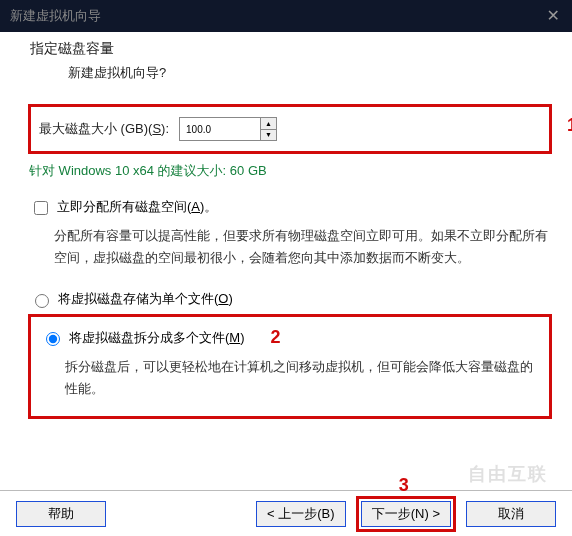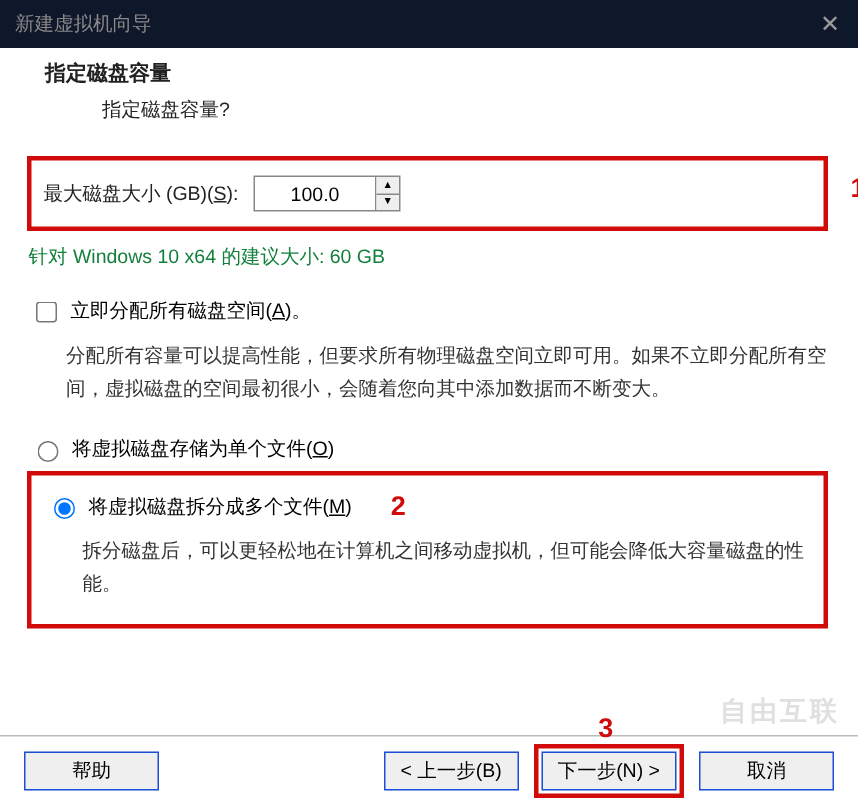--- a/index.html
+++ b/index.html
@@ -27,31 +27,31 @@
     right: 12px;
     top: 6px;
     font-size: 16px;
     color: #999;
     cursor: pointer;
   }
   .header {
     padding: 8px 20px 12px 30px;
   }
   .header .title {
-    font-weight: bold;
+    font-weight: normal;
     font-size: 14px;
     color: #222;
   }
   .header .subtitle {
     margin-top: 6px;
     margin-left: 38px;
     color: #222;
   }
   .content {
-    padding: 10px 20px 0 18px;
+    padding: 10px 20px 0 28px;
   }
   .annot-box {
     border: 3px solid #d10a0a;
     position: relative;
     padding: 8px;
     margin-bottom: 8px;
   }
   .annot-num {
     position: absolute;
     color: #d10a0a;
@@ -68,23 +68,23 @@
   .spinner {
     display: flex;
     align-items: stretch;
     border: 1px solid #888;
     height: 24px;
     margin-left: 6px;
   }
   .spinner input {
     width: 80px;
     border: none;
-    text-align: center;
+    text-align: left;
     padding: 0 6px;
-    font-size: 13px;
+    font-size: 10px;
     outline: none;
   }
   .spinner .arrows {
     display: flex;
     flex-direction: column;
     border-left: 1px solid #888;
     width: 16px;
   }
   .spinner .arrows div {
     flex: 1;
@@ -106,20 +106,21 @@
     gap: 6px;
     margin-left: 2px;
   }
   .checkbox-row input[type=checkbox] {
     width: 14px; height: 14px;
   }
   .checkbox-desc {
     margin: 8px 0 20px 26px;
     color: #333;
     line-height: 1.7;
+    font-family: Liberation Mono, monospace;
   }
   .radio-row {
     display: flex;
     align-items: center;
     gap: 6px;
     margin: 6px 0 6px 0;
   }
   .radio-row input[type=radio] { width: 14px; height: 14px; }
   .radio-label .mn { text-decoration: underline; }
   .box2 .radio-row { margin-top: 2px; }
@@ -152,40 +153,40 @@
     padding: 0 10px;
   }
   .btn-next-wrap {
     position: relative;
     border: 3px solid #d10a0a;
     padding: 2px;
     display: inline-flex;
   }
   .watermark {
     position: absolute;
-    right: 12px;
+    right: 24px;
     bottom: 50px;
     color: #ccc;
     font-size: 18px;
     font-weight: bold;
     opacity: 0.6;
     letter-spacing: 2px;
   }
 </style>
 </head>
 <body>
 
 <div class="titlebar">
   <span>新建虚拟机向导</span>
   <span class="close">✕</span>
 </div>
 
 <div class="header">
   <div class="title">指定磁盘容量</div>
-  <div class="subtitle">指定磁盘容量?</div>
+  <div class="subtitle">新建虚拟机向导?</div>
 </div>
 
 <div class="content">
 
   <div class="annot-box" style="padding:10px 8px;">
     <div class="row-disk">
       <label>
         <span>最大磁盘大小 (GB)(</span><span class="mn">S</span><span>):</span>
       </label>
       <div class="spinner">

